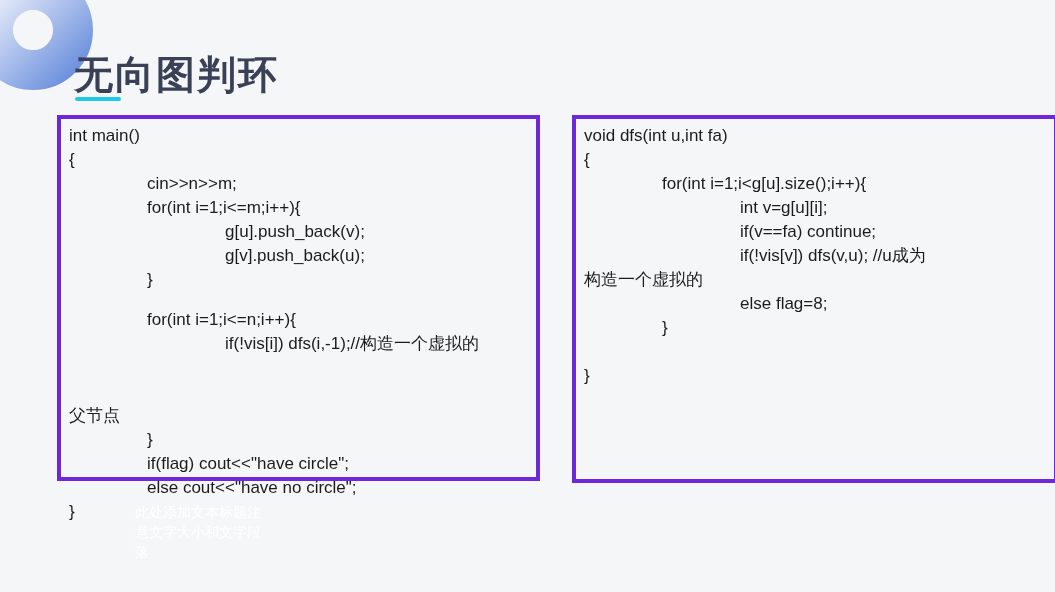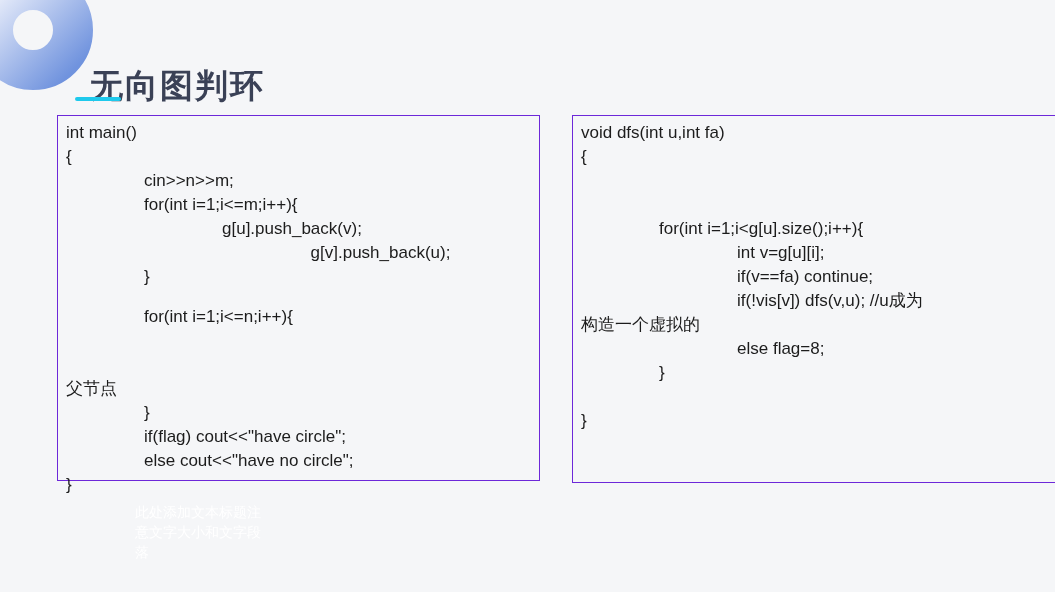--- a/index.html
+++ b/index.html
@@ -22,40 +22,40 @@
   .ring {
     position: absolute;
     left: -28px;
     top: -31px;
     pointer-events: none;
   }
   .title {
     position: absolute;
     left: 74px;
     top: 48px;
-    margin: 16px;
-    font-size: 33px;
+    margin: 0;
+    font-size: 39px;
     font-weight: 800;
     letter-spacing: 2px;
     color: #3a4156;
     font-family: "DejaVu Sans", "Liberation Sans", sans-serif;
   }
   .underline {
     position: absolute;
     left: 75px;
     top: 97px;
     width: 46px;
     height: 4px;
     border-radius: 2px;
     background: #1ec9ec;
   }
   .code-box {
     position: absolute;
     top: 115px;
-    border: 1px solid #6d28d9;
+    border: 4px solid #6d28d9;
     background: transparent;
     box-sizing: border-box;
   }
   .code-box.left {
     left: 57px;
     width: 483px;
     height: 366px;
   }
   .code-box.right {
     left: 572px;
@@ -101,36 +101,37 @@
   <h1 class="title" style="color: rgb(58, 65, 86);">无向图判环</h1>
   <div class="underline" style="background: rgb(30, 201, 236);"></div>
 
   <div class="code-box left">
     <div class="code">
         <div class="code-line" style="padding-left: 8px;">int main()</div>
         <div class="code-line" style="padding-left: 8px;">{</div>
         <div class="code-line" style="padding-left: 86px;">cin&gt;&gt;n&gt;&gt;m;</div>
         <div class="code-line" style="padding-left: 86px;">for(int i=1;i&lt;=m;i++){</div>
         <div class="code-line" style="padding-left: 164px;">g[u].push_back(v);</div>
-        <div class="code-line" style="padding-left: 164px; text-align: center;">g[v].push_back(u);</div>
+        <div class="code-line" style="padding-left: 164px;">g[v].push_back(u);</div>
         <div class="code-line" style="padding-left: 86px;">}</div>
         <div class="code-line" style="padding-left: 86px; margin-top: 16px;">for(int i=1;i&lt;=n;i++){</div>
+        <div class="code-line" style="padding-left: 164px;">if(!vis[i]) dfs(i,-1);//构造一个虚拟的</div>
         <div class="code-line" style="padding-left: 8px; margin-top: 48px;">父节点</div>
         <div class="code-line" style="padding-left: 86px;">}</div>
         <div class="code-line" style="padding-left: 86px;">if(flag) cout&lt;&lt;"have circle";</div>
         <div class="code-line" style="padding-left: 86px;">else  cout&lt;&lt;"have no circle";</div>
         <div class="code-line" style="padding-left: 8px;">}</div>
       </div>
   </div>
 
   <div class="code-box right">
     <div class="code">
         <div class="code-line" style="padding-left: 8px;">void dfs(int u,int fa)</div>
         <div class="code-line" style="padding-left: 8px;">{</div>
-        <div class="code-line" style="padding-left: 86px; margin-top: 48px;">for(int i=1;i&lt;g[u].size();i++){</div>
+        <div class="code-line" style="padding-left: 86px;">for(int i=1;i&lt;g[u].size();i++){</div>
         <div class="code-line" style="padding-left: 164px;">int v=g[u][i];</div>
         <div class="code-line" style="padding-left: 164px;">if(v==fa) continue;</div>
         <div class="code-line" style="padding-left: 164px;">if(!vis[v]) dfs(v,u); //u成为</div>
         <div class="code-line" style="padding-left: 8px;">构造一个虚拟的</div>
         <div class="code-line" style="padding-left: 164px;">else flag=8;</div>
         <div class="code-line" style="padding-left: 86px;">}</div>
         <div class="code-line" style="padding-left: 8px;">&nbsp;</div>
         <div class="code-line" style="padding-left: 8px;">}</div>
       </div>
   </div>

